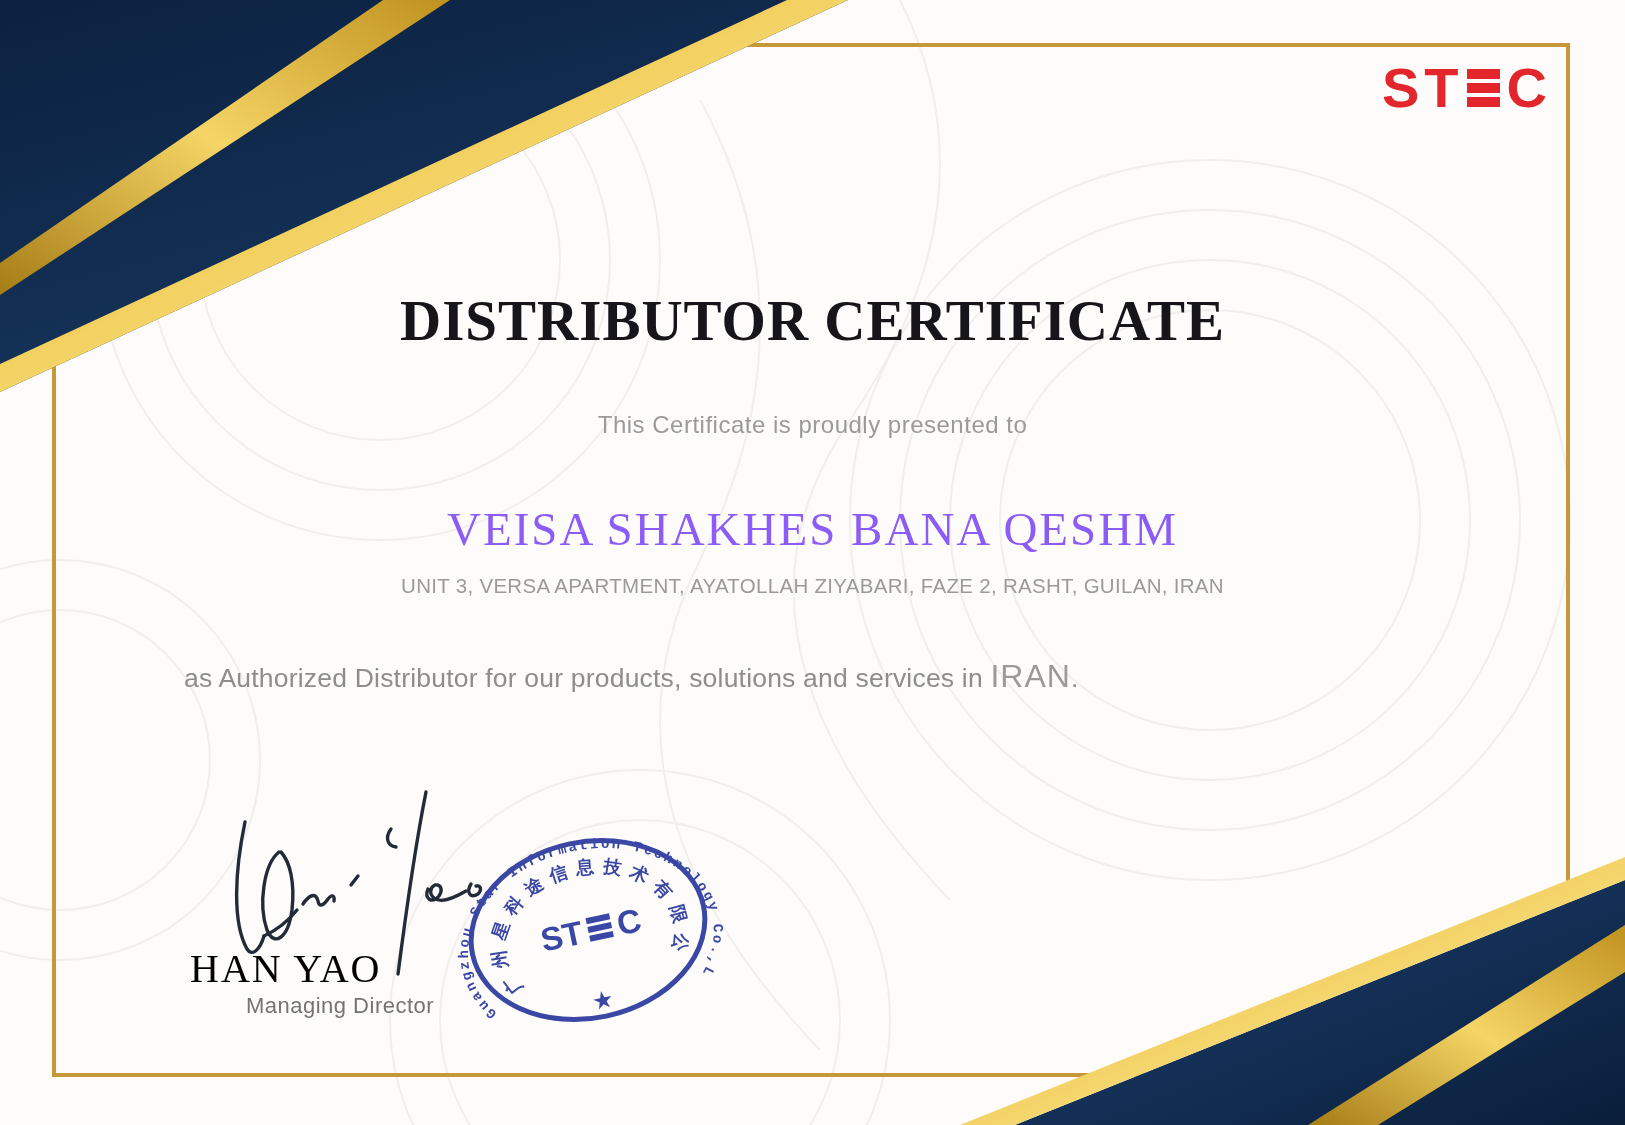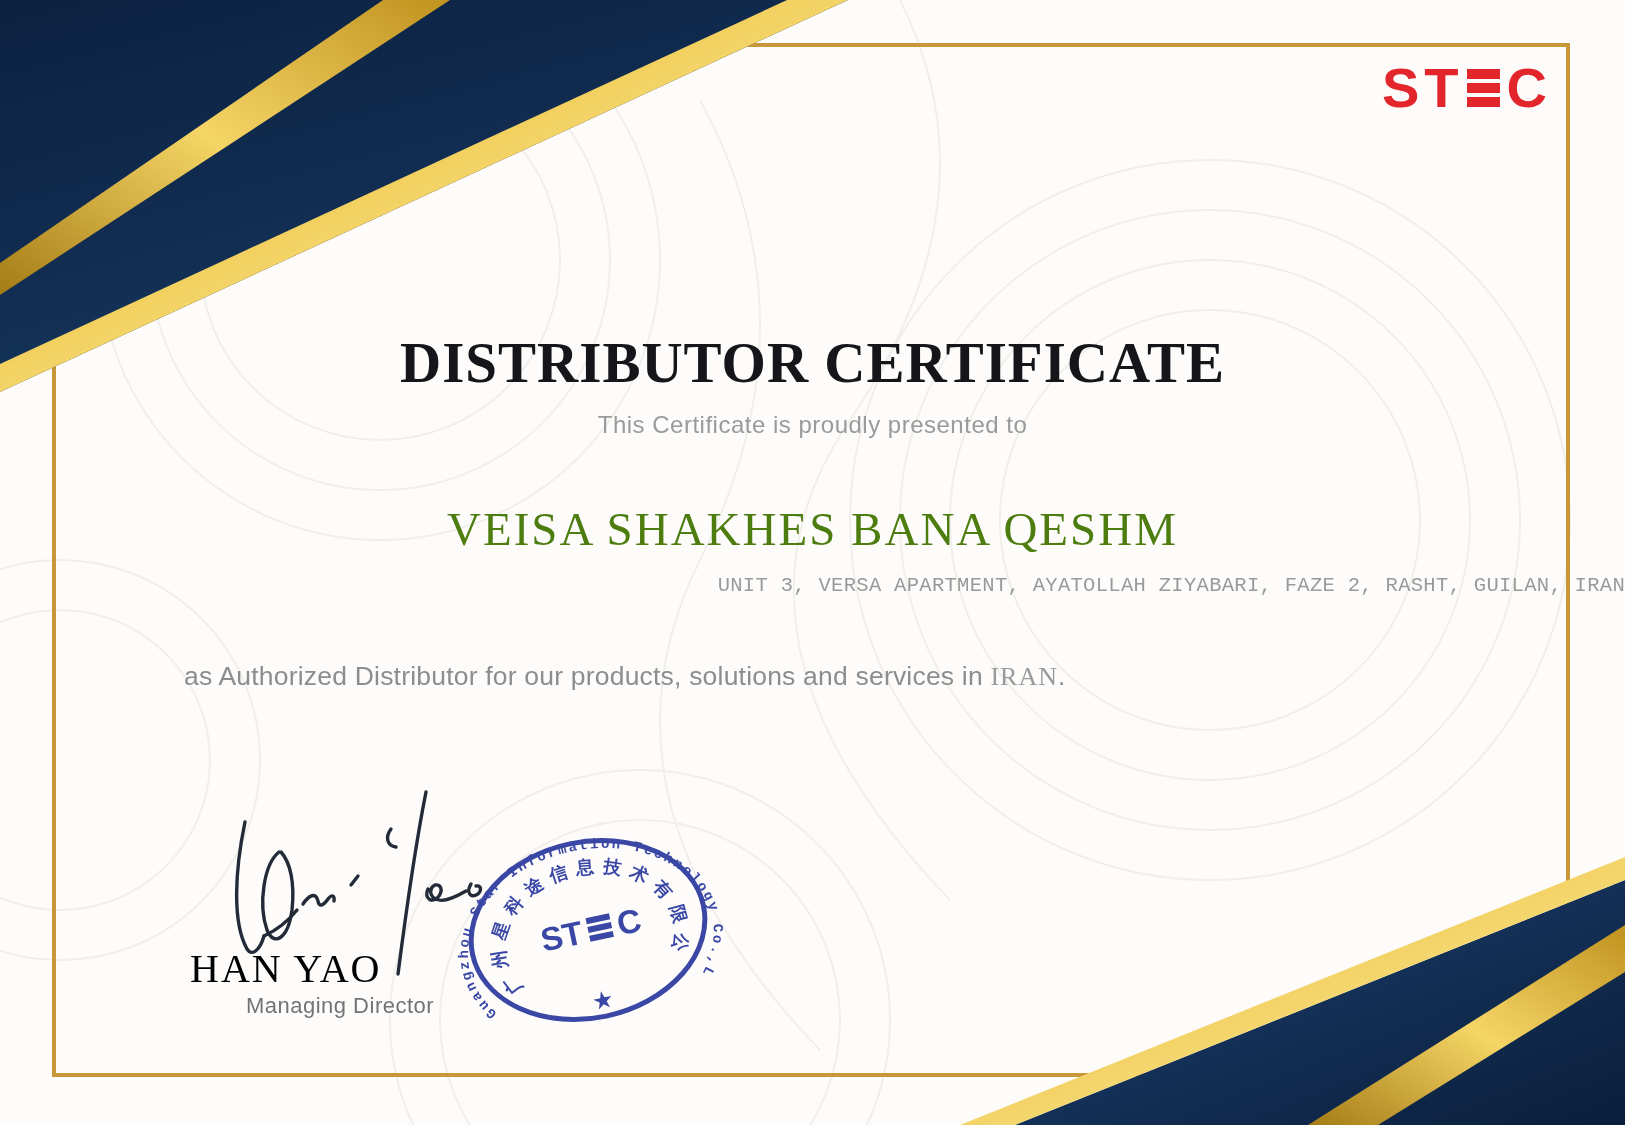--- a/index.html
+++ b/index.html
@@ -21,39 +21,39 @@
   .logo{top:66px;right:77px;display:flex;align-items:center;gap:4px;}
   .logo .ltr{
     font-family:"Liberation Sans",sans-serif;font-weight:900;
     font-size:56px;line-height:44px;color:#e3262b;letter-spacing:1px;
   }
   .logo .ebars{display:flex;flex-direction:column;gap:4.5px;margin:0 3px;}
   .logo .ebars i{display:block;width:33px;height:9.5px;background:#e3262b;}
 
   .title{
     top:288px;font-family:"Liberation Serif",serif;font-weight:700;
-    font-size:57px;color:#15151a;letter-spacing:1px;margin-top:42px;
+    font-size:57px;color:#15151a;letter-spacing:1px;
   }
   .presented{
     top:411px;font-size:24px;color:#9a9a9a;font-weight:300;letter-spacing:0.5px;
   }
   .name{
     top:502px;font-family:"Liberation Serif",serif;font-size:47px;
-    color:#4d7c0f;letter-spacing:2px;
+    color:#8b5cf6;letter-spacing:2px;
   }
   .address{
-    top:574px;font-family:Liberation Mono, monospace;font-size:20.5px;
-    color:#9a9a9a;letter-spacing:0.3px;text-align:right;
+    top:574px;font-family:Liberation Sans, sans-serif;font-size:20.5px;
+    color:#9a9a9a;letter-spacing:0.3px;
   }
   .body-text{
     left:184px;top:656px;width:1100px;font-size:26.5px;font-weight:300;
     color:#8d8d8d;letter-spacing:0.2px;line-height:40px;
   }
   .country{
-    font-family:Liberation Serif, serif;font-size:26px;color:#9a9a9a;letter-spacing:1px;
+    font-family:Liberation Sans, sans-serif;font-size:32px;color:#9a9a9a;letter-spacing:1px;
   }
   .signer-name{
     left:190px;top:945px;width:300px;text-align:left;
     font-family:"Liberation Serif",serif;font-size:40px;color:#000000;letter-spacing:2px;
   }
   .signer-title{
     left:190px;top:993px;width:300px;text-align:center;
     font-size:22px;color:#737373;font-weight:300;letter-spacing:0.5px;
   }
   svg{display:block;}

